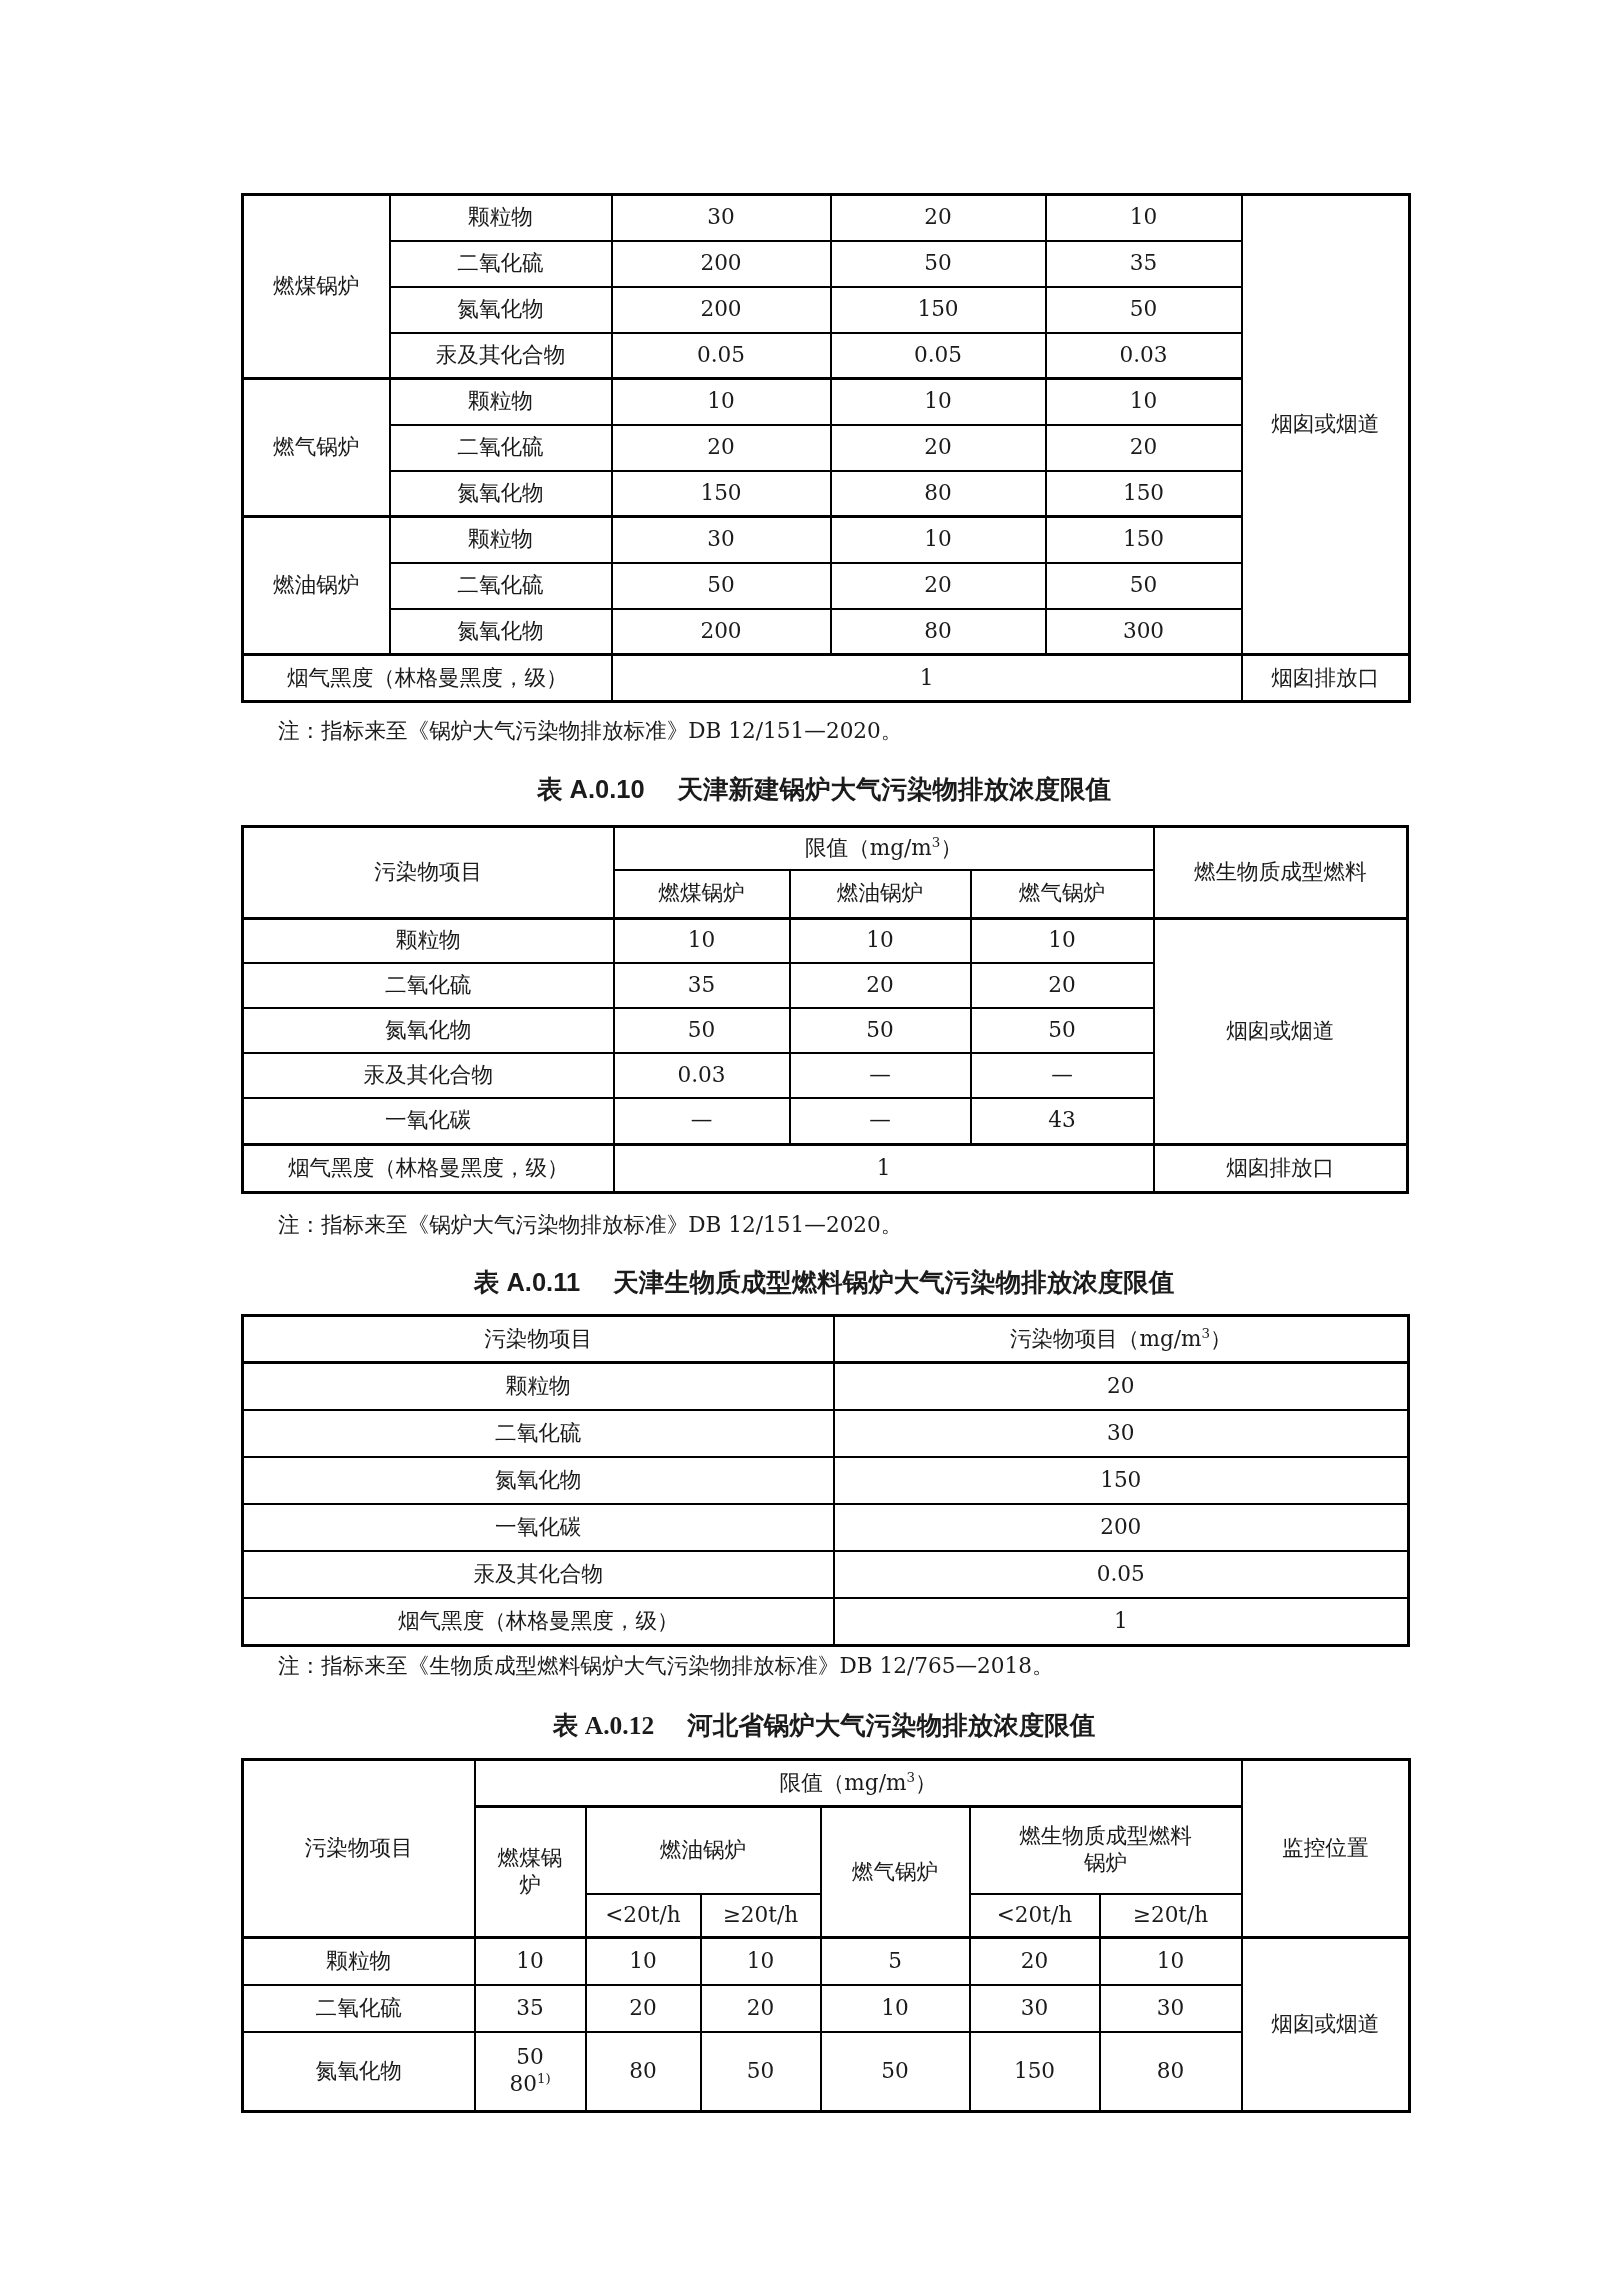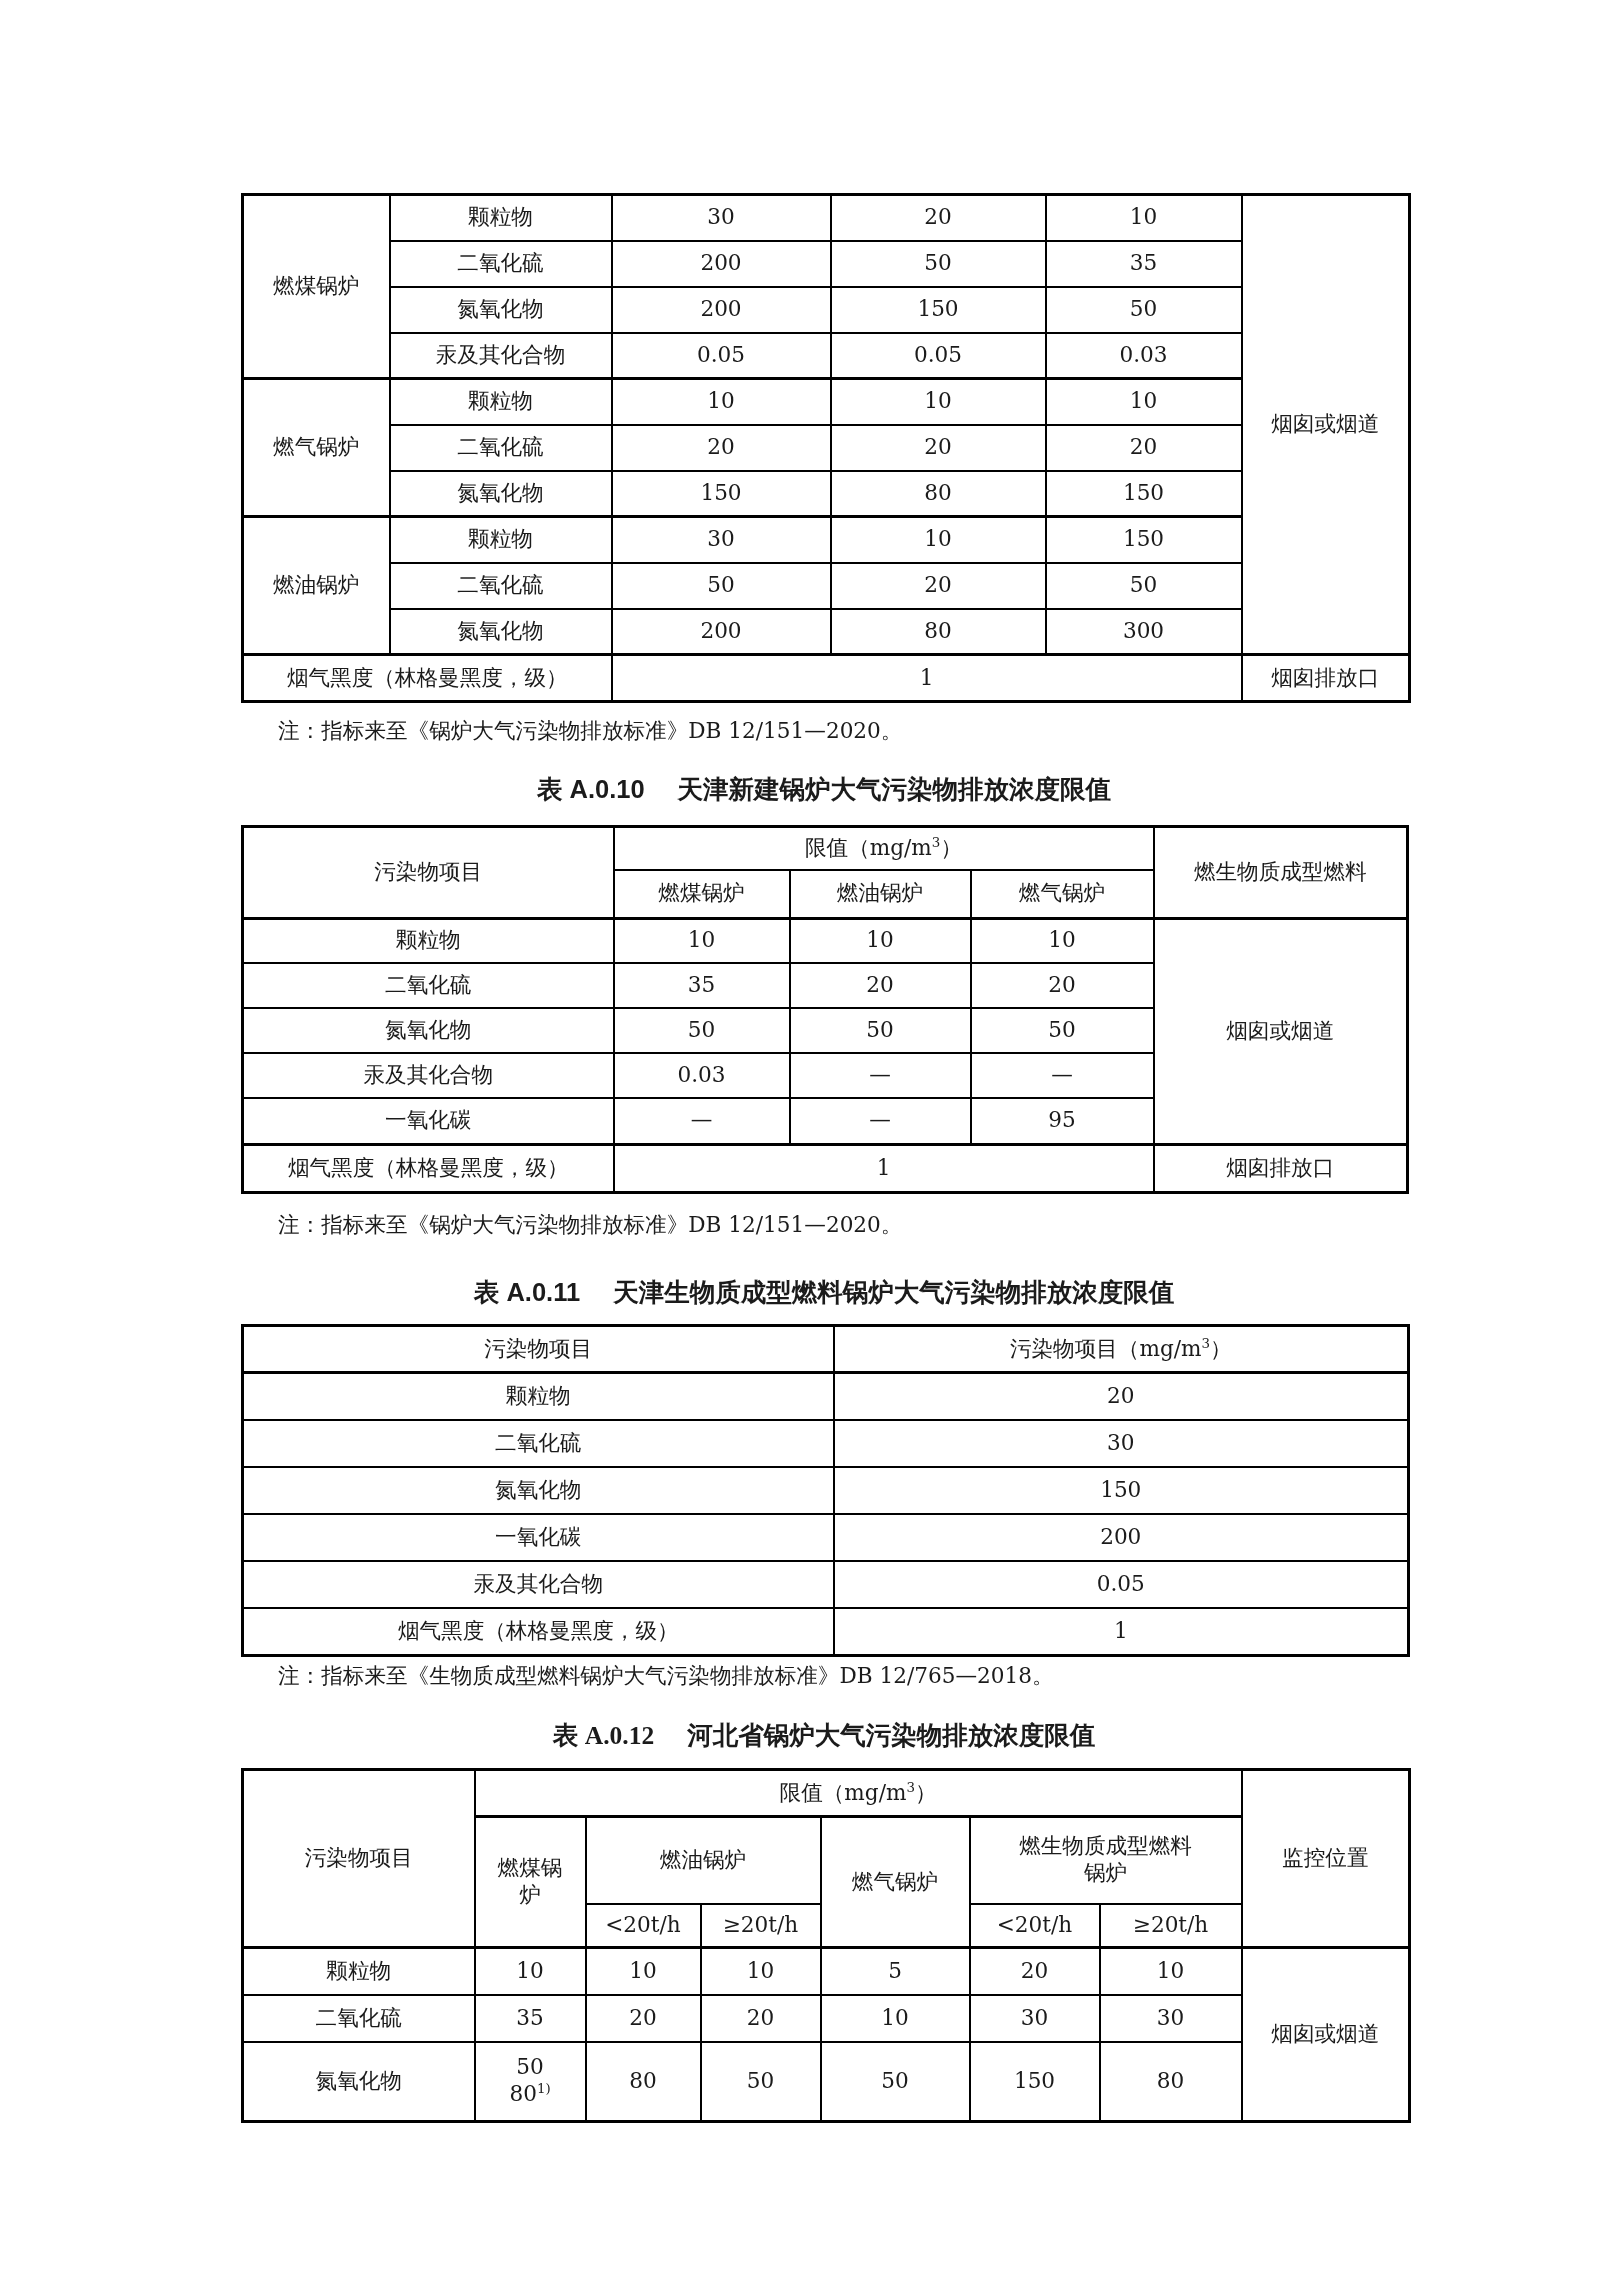--- a/index.html
+++ b/index.html
@@ -20,21 +20,21 @@
 
   .note{margin:13.7px 0 0 37px;font-size:21.6px;line-height:1.3;}
   .ttl{margin:27.4px 0 0 0;text-align:center;font-size:25.5px;font-weight:bold;
        font-family:"Liberation Sans","DejaVu Sans",sans-serif;}
   .ttl .ttl-label{margin-right:33px;}
 
   .t-a010{margin-top:17.6px;}
   .t-a011{margin-top:13.7px;}
   .t-a012{margin-top:15.7px;}
   .m-note2{margin-top:17.6px;}
-  .m-ttl11{margin-top:36px;}
+  .m-ttl11{margin-top:26px;}
   .m-note3{margin-top:5px;}
   .m-ttl12{margin-top:27.4px;font-family:Liberation Serif, serif;}
 
   .page-number{position:absolute;left:241px;top:2140px;width:1166px;
                text-align:center;font-size:22.5px;}
 </style>
 </head>
 <body>
 
 <div class="page">
@@ -169,21 +169,21 @@
         <tr style="height:45px">
           <td>汞及其化合物</td>
           <td>0.03</td>
           <td>—</td>
           <td>—</td>
         </tr>
         <tr style="height:46px">
           <td>一氧化碳</td>
           <td>—</td>
           <td>—</td>
-          <td>95</td>
+          <td>43</td>
         </tr>
         <tr class="thick" style="height:48px">
           <td>烟气黑度（林格曼黑度，级）</td>
           <td colspan="3">1</td>
           <td>烟囱排放口</td>
         </tr>
       </tbody>
     </table>
     <p class="note m-note2">注：指标来至《锅炉大气污染物排放标准》DB 12/151—2020。</p>
 

